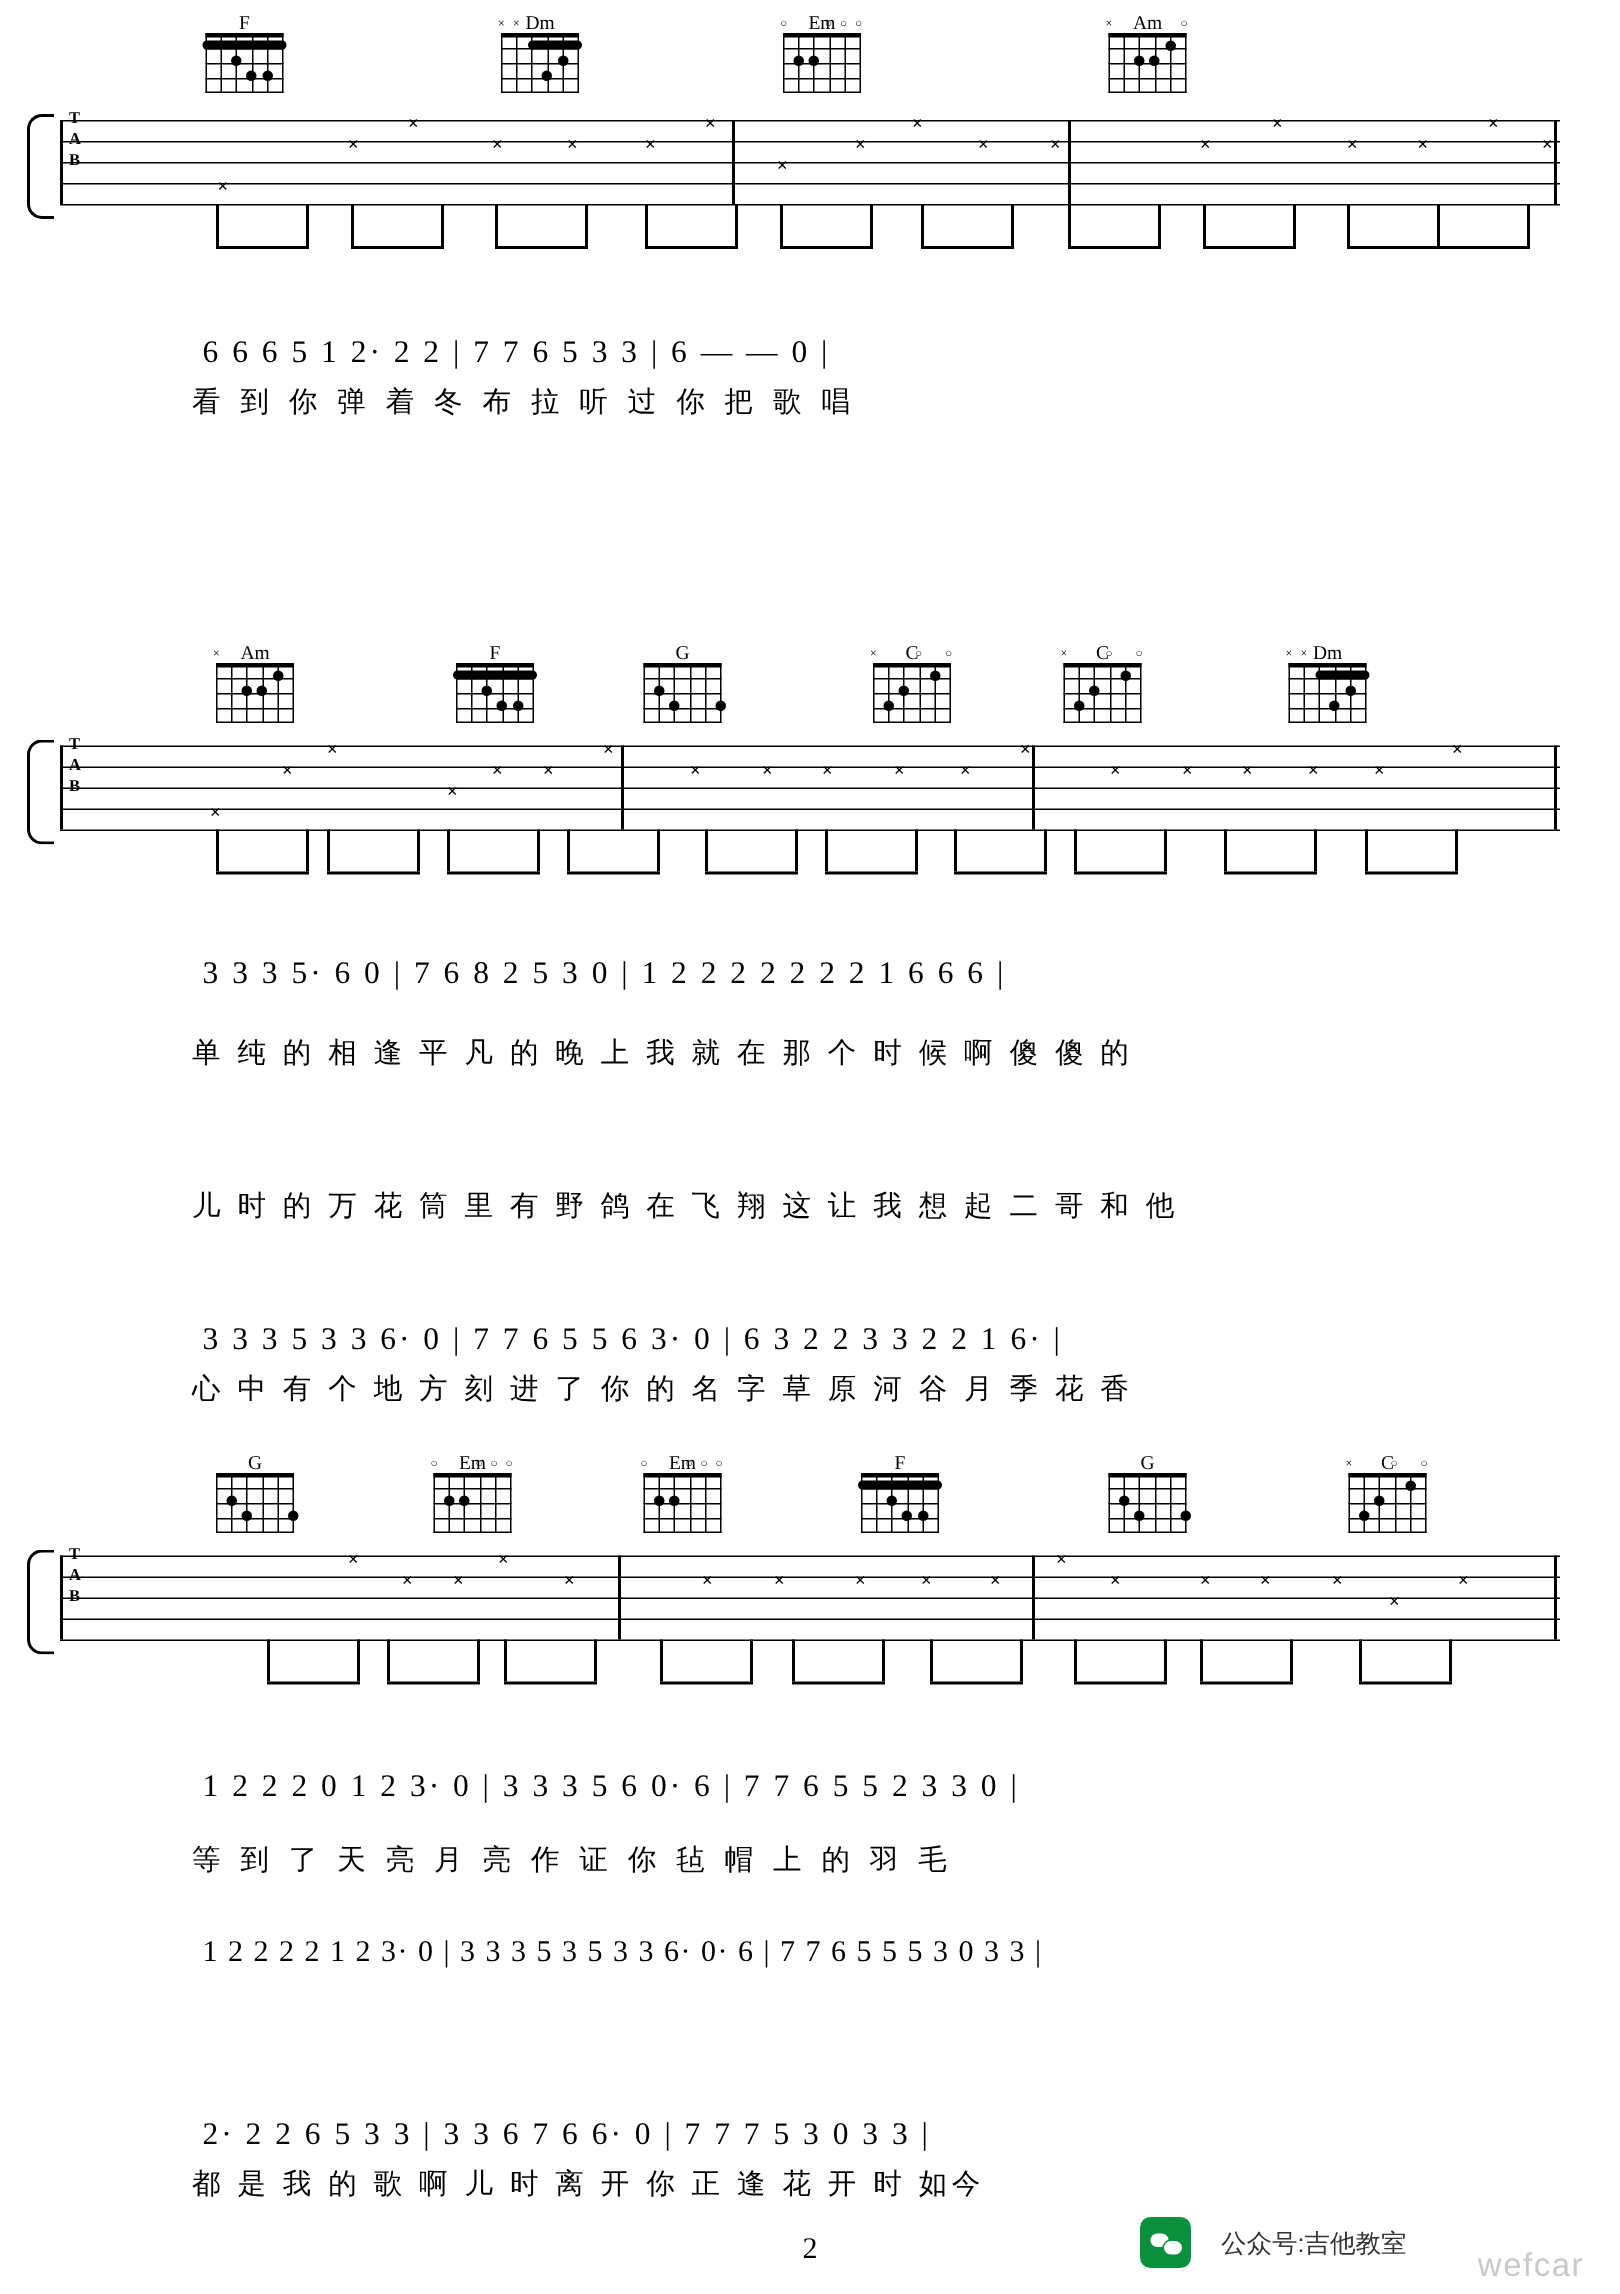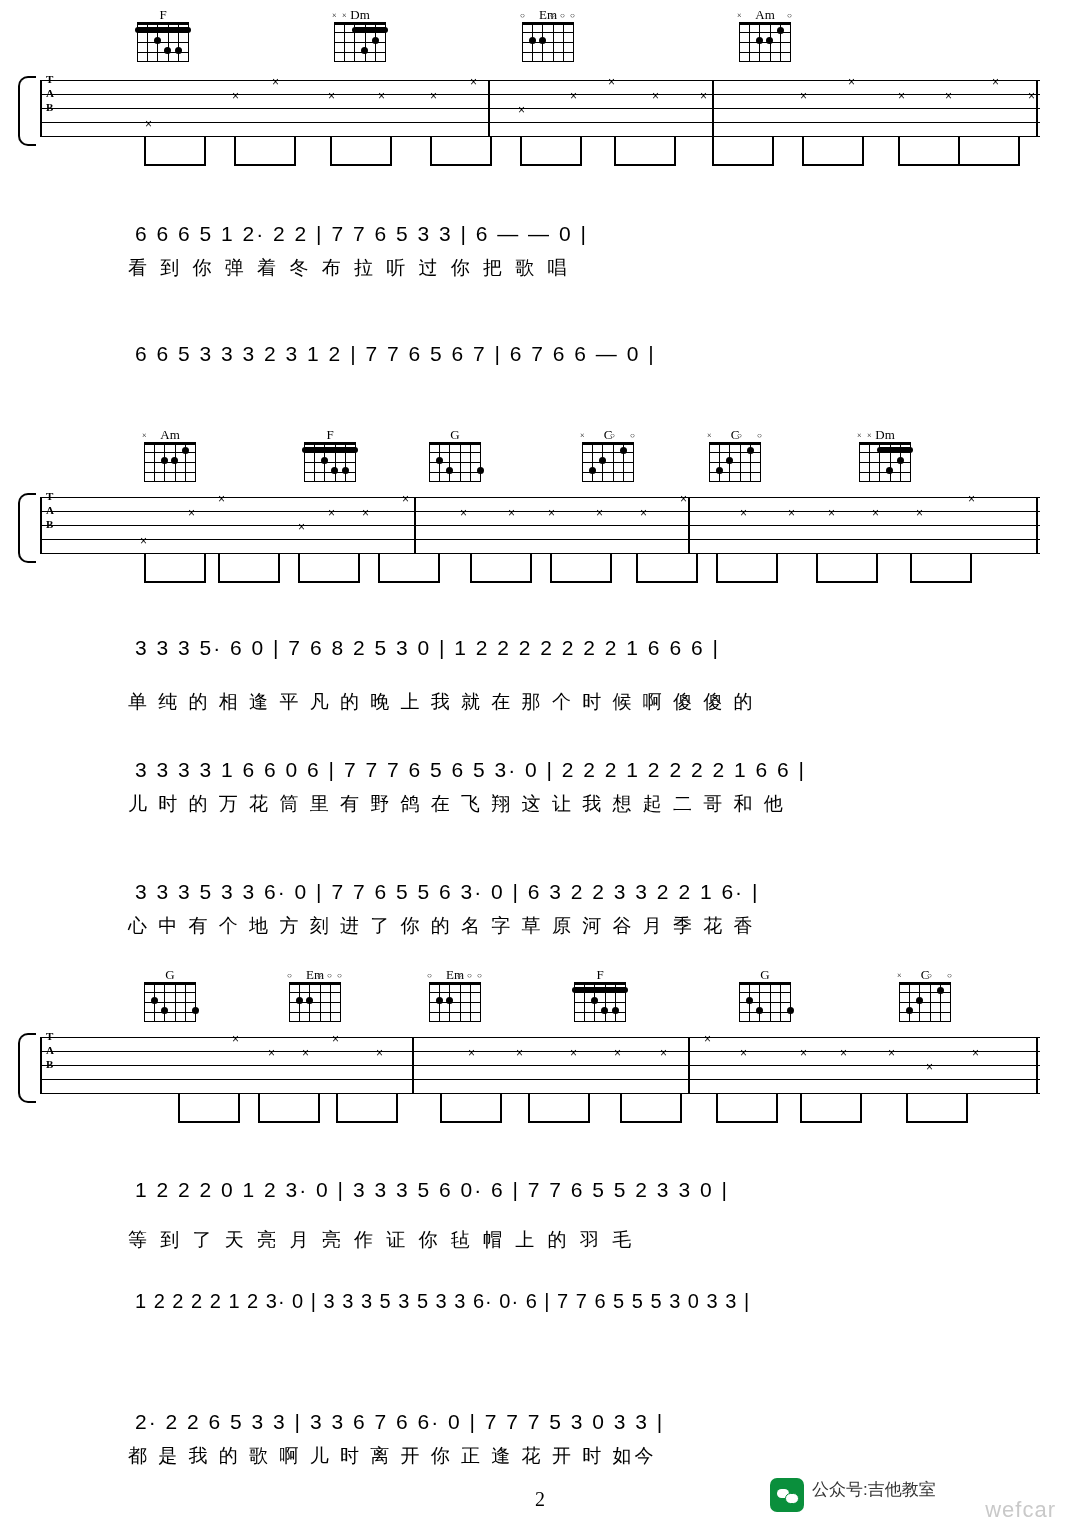--- a/index.html
+++ b/index.html
@@ -23,24 +23,24 @@
   .staff{position:relative;width:1000px;height:62px;}
   .staff .sline{position:absolute;left:0;width:1000px;height:1px;background:#000;}
   .staff .bline{position:absolute;top:0;width:2px;height:62px;background:#000;}
   .tabword{position:absolute;left:6px;font-size:11px;line-height:11px;font-family:"Liberation Serif",serif;font-weight:bold;}
   .xh{position:absolute;font-size:12px;line-height:12px;font-family:"Liberation Sans",sans-serif;}
   .stem{position:absolute;width:1.6px;background:#000;}
   .beam{position:absolute;height:2.4px;background:#000;}
   .brace{position:absolute;left:18px;width:16px;border:2px solid #000;border-right:none;border-radius:10px 0 0 10px;}
 
   
-  .numline{position:absolute;white-space:nowrap;font-family:Liberation Sans, sans-serif;font-size:21px;letter-spacing:0;}
+  .numline{position:absolute;white-space:nowrap;font-family:Liberation Serif, serif;font-size:21px;letter-spacing:0;}
   .lyrline{position:absolute;white-space:nowrap;font-family:"Liberation Sans",sans-serif;font-size:19px;}
   .pagenum{position:absolute;left:0;width:1080px;text-align:center;font-size:20px;}
-  .wm{position:absolute;display:flex;gap:8px;margin-left:10px;}
+  .wm{position:absolute;display:flex;align-items:center;gap:20px;}
   .wmlogo{width:34px;height:34px;border-radius:7px;background:#0a8f3c;position:relative;}
   .wmlogo::before{content:"";position:absolute;left:7px;top:11px;width:12px;height:9px;border-radius:6px;background:#fff;}
   .wmlogo::after{content:"";position:absolute;left:15px;top:15px;width:12px;height:9px;border-radius:6px;background:#fff;border:1.5px solid #0a8f3c;}
   .wmtext{font-family:"Liberation Sans",sans-serif;font-size:17px;color:#333;}
   .wmbrand{position:absolute;right:24px;bottom:6px;font-family:"Liberation Sans",sans-serif;font-size:22px;color:#c9c9c9;letter-spacing:1px;}
 </style>
 </head>
 <body>
 
 <div class="page">
@@ -192,21 +192,20 @@
       <div class="stem" style="left:858px;top:58px;height:28px;"></div>
         <div class="stem" style="left:918px;top:58px;height:28px;"></div>
       <div class="beam" style="left:918px;top:86px;width:62px;"></div>
       <div class="stem" style="left:978px;top:58px;height:28px;"></div>
     </div>
   </div>
 
   <div class="numline" style="left:135px;top:222px;letter-spacing:2px;">6 6 6 5  1    2·  2 2  | 7 7 6 5 3 3 | 6   —   —   0  |</div>
   <div class="lyrline" style="left:128px;top:255px;letter-spacing:4px;">看 到 你 弹 着  冬  布 拉   听 过 你 把 歌 唱</div>
 
-  <div class="numline" style="left:135px;top:342px;letter-spacing:2px;">6 6   5 3 3 3 2 3 1   2  | 7 7 6 5  6 7 | 6 7 6  6   —   0  |</div>
 
   <div class="chord" style="left:140px;top:428px;">
     <div class="cname">Am</div>
     <div class="cgrid">
       <div class="nut"></div>
       <div class="vline" style="left:0;"></div>
         <div class="vline" style="left:10px;"></div>
         <div class="vline" style="left:20px;"></div>
       <div class="vline" style="left:31px;"></div>
         <div class="vline" style="left:41px;"></div>
@@ -389,21 +388,20 @@
         <div class="stem" style="left:836px;top:58px;height:28px;"></div>
       <div class="beam" style="left:870px;top:86px;width:62px;"></div>
       <div class="stem" style="left:870px;top:58px;height:28px;"></div>
         <div class="stem" style="left:930px;top:58px;height:28px;"></div>
     </div>
   </div>
 
   <div class="numline" style="left:135px;top:636px;letter-spacing:2px;">3 3   3 5·  6   0  | 7 6   8 2 5  3    0  | 1 2 2 2  2  2 2 2 1 6 6 6 |</div>
   <div class="lyrline" style="left:128px;top:689px;letter-spacing:3px;">单 纯 的 相  逢    平 凡 的 晚  上    我 就 在 那 个 时 候 啊 傻 傻 的</div>
 
-  <div class="numline" style="left:135px;top:758px;letter-spacing:2px;">3 3 3 3  1  6 6   0 6 | 7 7   7 6 5 6 5 3·  0 | 2 2 2 1 2 2  2  2  1 6 6 |</div>
   <div class="lyrline" style="left:128px;top:791px;letter-spacing:3px;">儿 时 的 万 花  筒 里  有 野 鸽 在 飞  翔   这 让 我 想 起 二 哥 和 他</div>
 
   <div class="numline" style="left:135px;top:880px;letter-spacing:2px;">3 3   3 5 3 3 6·   0  | 7 7 6 5 5 6  3·    0 | 6 3  2  2 3 3 2 2  1 6· |</div>
   <div class="lyrline" style="left:128px;top:913px;letter-spacing:3px;">心 中 有 个 地 方    刻 进 了 你 的 名 字   草 原 河 谷 月 季 花 香</div>
 
   <div class="chord" style="left:140px;top:968px;">
     <div class="cname">G</div>
     <div class="cgrid">
       <div class="nut"></div>
       <div class="vline" style="left:0;"></div>

